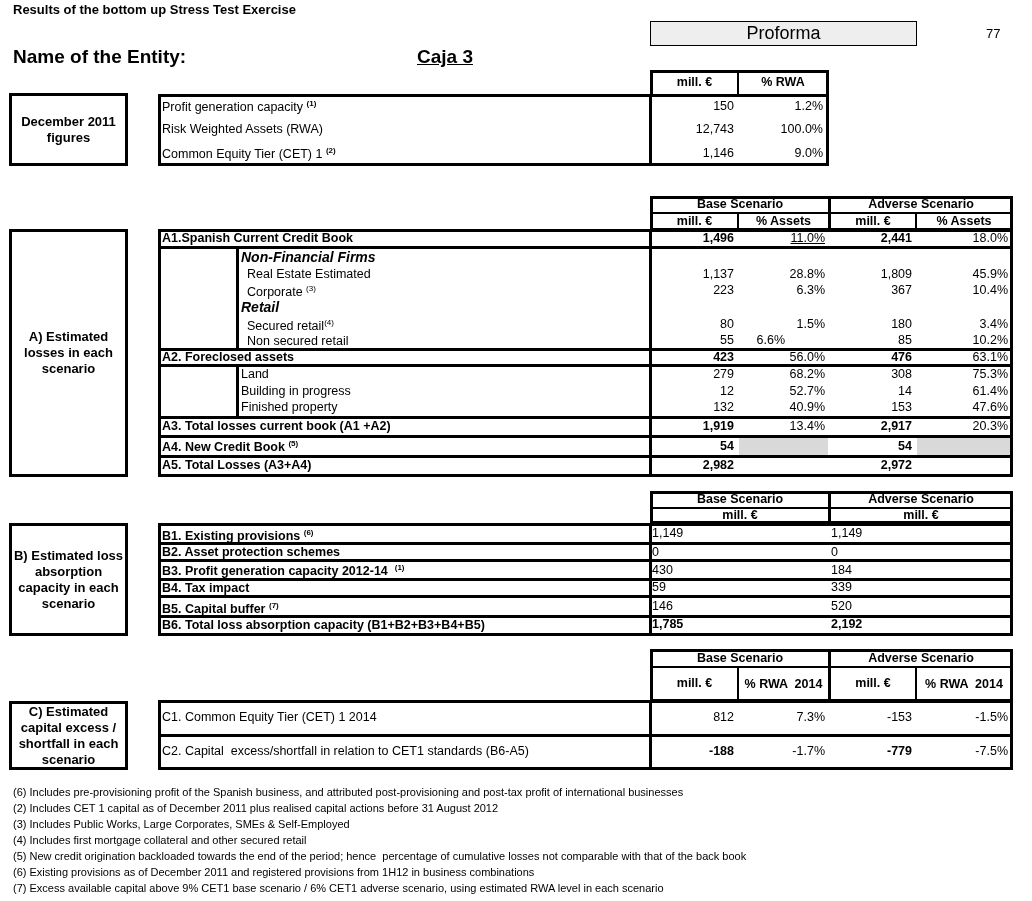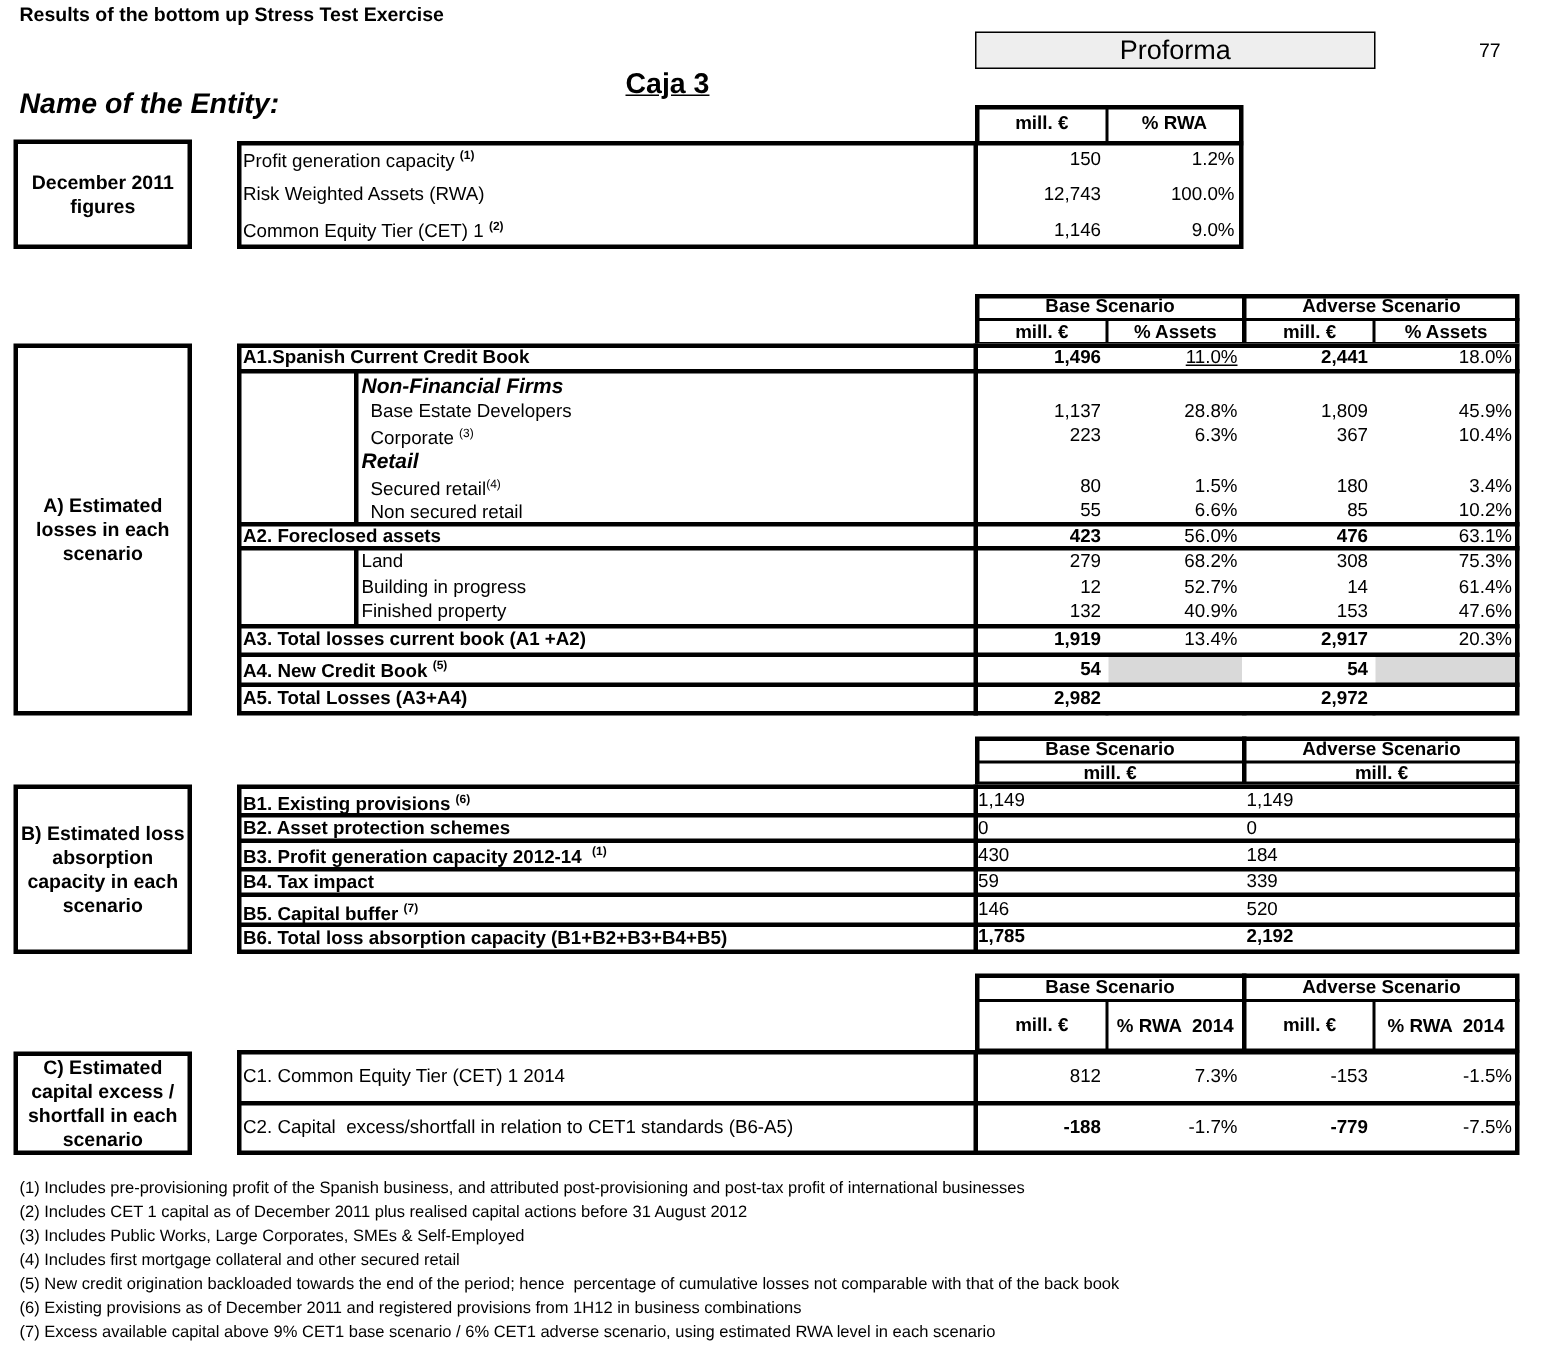--- a/index.html
+++ b/index.html
@@ -1,20 +1,20 @@
 <!DOCTYPE html>
 <html><head>
 <meta charset="utf-8">
 <style>
   html, body { margin:0; padding:0; background:#ffffff; }
   body { width:1032px; height:901px; position:relative; overflow:hidden;
          font-family:"Liberation Sans", sans-serif; color:#000; }
   .abs { position:absolute; box-sizing:border-box; }
   .title { left:13px; top:2px; font-size:13px; font-weight:bold; }
-  .entity-label { left:13px; top:59px; font-size:19px; font-weight:bold; font-style:italic; }
+  .entity-label { left:13px; top:46px; font-size:19px; font-weight:bold; }
   .entity-name { left:417px; top:46px; font-size:19px; font-weight:bold; text-decoration:underline; }
   .proforma { left:650px; top:21px; width:267px; height:25px; background:#eeeeee; border:1px solid #000;
               font-size:18px; text-align:center; line-height:23px; }
   .pagenum { left:986px; top:26px; font-size:13px; }
 
   .box { border:3px solid #000; background:#fff; }
   .sidebox { display:flex; align-items:center; justify-content:center; text-align:center;
              font-size:13px; font-weight:bold; line-height:16px; }
 
   .cell { position:absolute; box-sizing:border-box; font-size:12.5px; white-space:nowrap; }
@@ -97,21 +97,21 @@
 <div class="hline" style="left:158px; top:246px; width:855px; height:3px;"></div>
 <div class="lbl b" style="left:162px; top:231px;">A1.Spanish Current Credit Book</div>
 <div class="cell r b" style="left:652px; top:231px; width:85px;">1,496</div>
 <div class="cell r" style="left:739px; top:231px; width:89px;text-decoration:underline;">11.0%</div>
 <div class="cell r b" style="left:831px; top:231px; width:84px;">2,441</div>
 <div class="cell r" style="left:917px; top:231px; width:94px;">18.0%</div>
 
 <div class="vline" style="left:236px; top:246px; width:3px; height:103px;"></div>
 <div class="subhead" style="left:241px; top:249px;">Non-Financial Firms</div>
 
-<div class="lbl" style="left:247px; top:267px;">Base Estate Developers</div>
+<div class="lbl" style="left:247px; top:267px;">Real Estate Estimated</div>
 <div class="cell r" style="left:652px; top:267px; width:85px;">1,137</div>
 <div class="cell r" style="left:739px; top:267px; width:89px;">28.8%</div>
 <div class="cell r" style="left:831px; top:267px; width:84px;">1,809</div>
 <div class="cell r" style="left:917px; top:267px; width:94px;text-align:right;">45.9%</div>
 
 <div class="lbl" style="left:247px; top:284px;">
   <span>Corporate</span> <span class="sup" style="font-weight:normal">(3)</span>
 </div>
 <div class="cell r" style="left:652px; top:283px; width:85px;">223</div>
 <div class="cell r" style="left:739px; top:283px; width:89px;">6.3%</div>
@@ -123,21 +123,21 @@
 <div class="lbl" style="left:247px; top:318px;">
   <span>Secured retail</span><span class="sup" style="font-weight:normal">(4)</span>
 </div>
 <div class="cell r" style="left:652px; top:317px; width:85px;">80</div>
 <div class="cell r" style="left:739px; top:317px; width:89px;">1.5%</div>
 <div class="cell r" style="left:831px; top:317px; width:84px;">180</div>
 <div class="cell r" style="left:917px; top:317px; width:94px;">3.4%</div>
 
 <div class="lbl" style="left:247px; top:334px;">Non secured retail</div>
 <div class="cell r" style="left:652px; top:333px; width:85px;">55</div>
-<div class="cell r" style="left:739px; top:333px; width:89px;">6.6%</div>
+<div class="cell r" style="left:699px; top:333px; width:89px;">6.6%</div>
 <div class="cell r" style="left:831px; top:333px; width:84px;">85</div>
 <div class="cell r" style="left:917px; top:333px; width:94px;">10.2%</div>
 
 <div class="hline" style="left:158px; top:348px; width:855px; height:3px;"></div>
 <div class="hline" style="left:158px; top:364px; width:855px; height:3px;"></div>
 <div class="lbl b" style="left:162px; top:350px;">A2. Foreclosed assets</div>
 <div class="cell r b" style="left:652px; top:350px; width:85px;">423</div>
 <div class="cell r" style="left:739px; top:350px; width:89px;">56.0%</div>
 <div class="cell r b" style="left:831px; top:350px; width:84px;">476</div>
 <div class="cell r" style="left:917px; top:350px; width:94px;">63.1%</div>
@@ -267,19 +267,19 @@
 <div class="cell r" style="left:739px; top:710px; width:89px;">7.3%</div>
 <div class="cell r" style="left:831px; top:710px; width:84px;">-153</div>
 <div class="cell r" style="left:917px; top:710px; width:94px;">-1.5%</div>
 
 <div class="lbl" style="left:162px; top:744px; white-space:pre;">C2. Capital  excess/shortfall in relation to CET1 standards (B6-A5)</div>
 <div class="cell r b" style="left:652px; top:744px; width:85px;">-188</div>
 <div class="cell r" style="left:739px; top:744px; width:89px;">-1.7%</div>
 <div class="cell r b" style="left:831px; top:744px; width:84px;">-779</div>
 <div class="cell r" style="left:917px; top:744px; width:94px;">-7.5%</div>
 
-<div class="note" style="top:786px;">(1) Includes pre-provisioning profit of the Spanish business, and attributed post-provisioning and post-tax profit of international businesses</div>
+<div class="note" style="top:786px;">(6) Includes pre-provisioning profit of the Spanish business, and attributed post-provisioning and post-tax profit of international businesses</div>
 <div class="note" style="top:802px;">(2) Includes CET 1 capital as of December 2011 plus realised capital actions before 31 August 2012</div>
 <div class="note" style="top:818px;">(3) Includes Public Works, Large Corporates, SMEs &amp; Self-Employed</div>
 <div class="note" style="top:834px;">(4) Includes first mortgage collateral and other secured retail</div>
 <div class="note" style="top:850px; white-space:pre;">(5) New credit origination backloaded towards the end of the period; hence  percentage of cumulative losses not comparable with that of the back book</div>
 <div class="note" style="top:866px;">(6) Existing provisions as of December 2011 and registered provisions from 1H12 in business combinations</div>
 <div class="note" style="top:882px;">(7) Excess available capital above 9% CET1 base scenario / 6% CET1 adverse scenario, using estimated RWA level in each scenario</div>
 
 </body></html>

